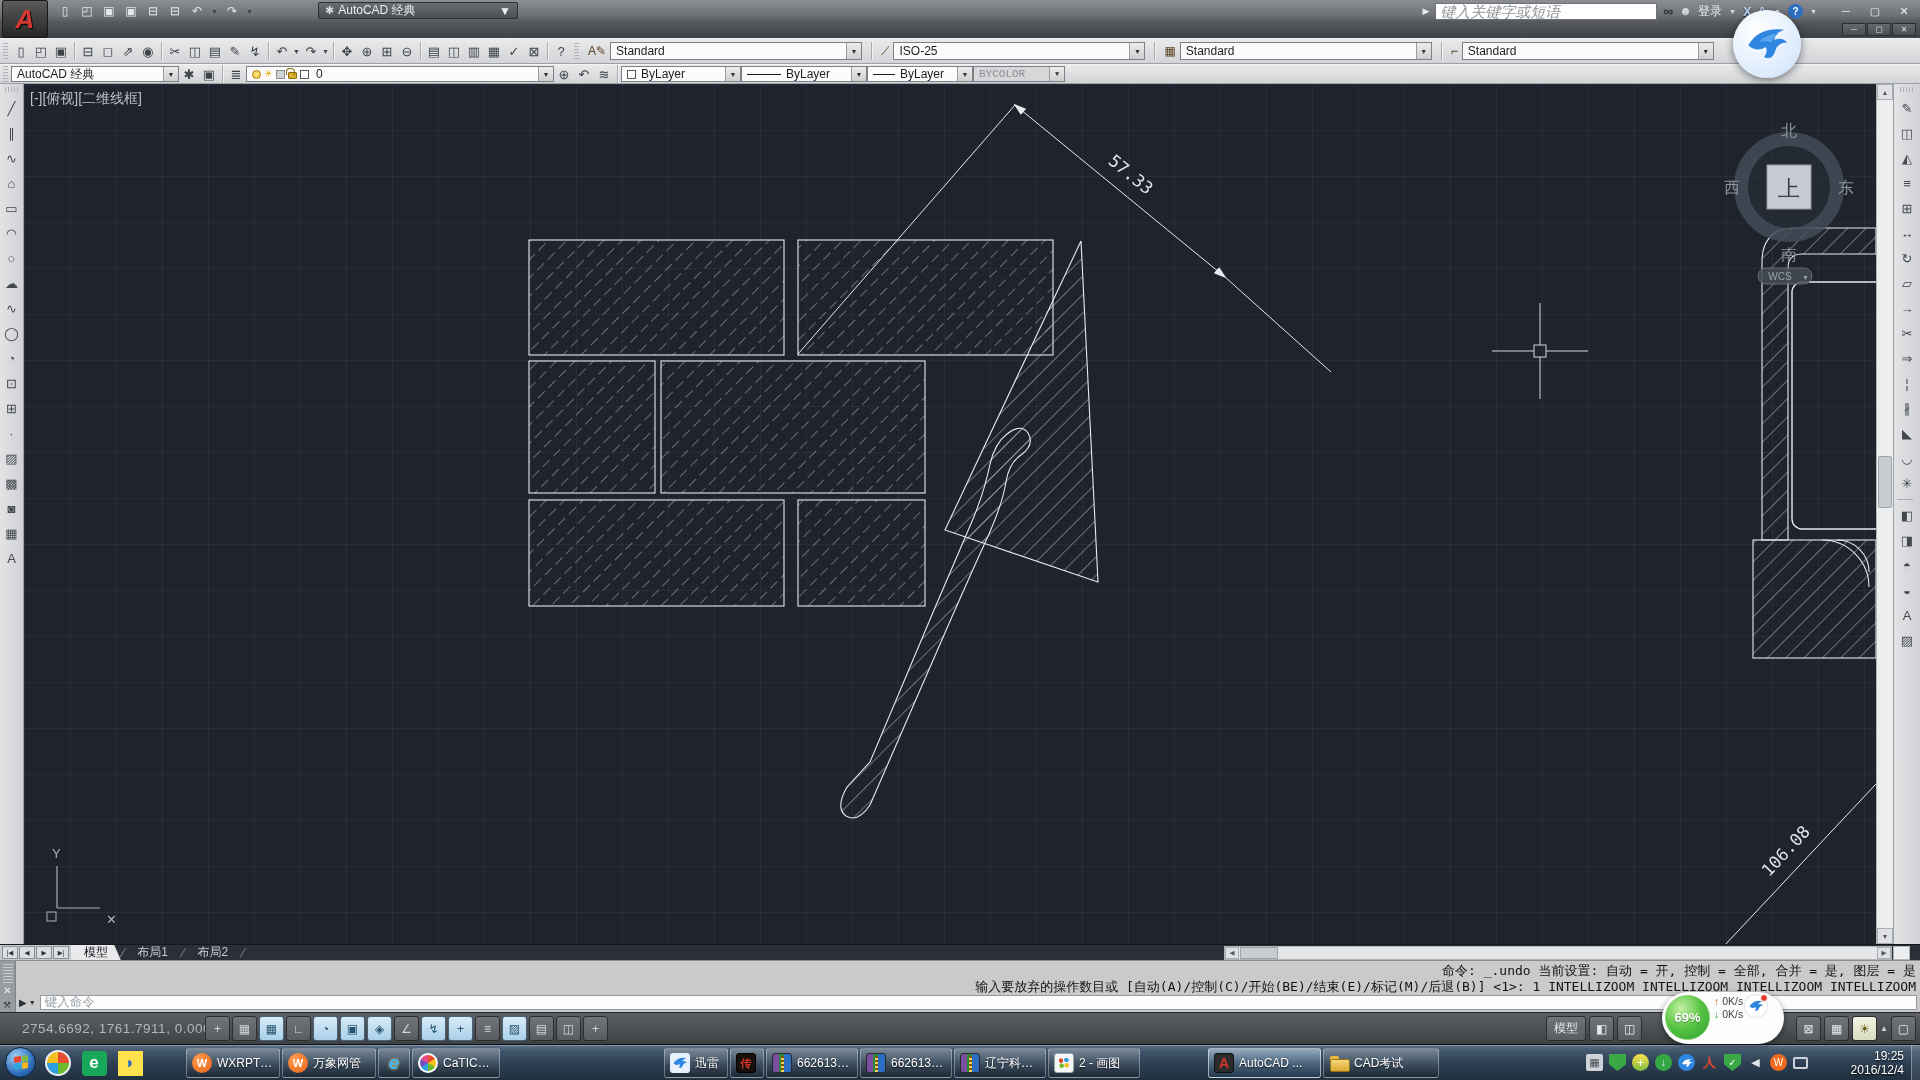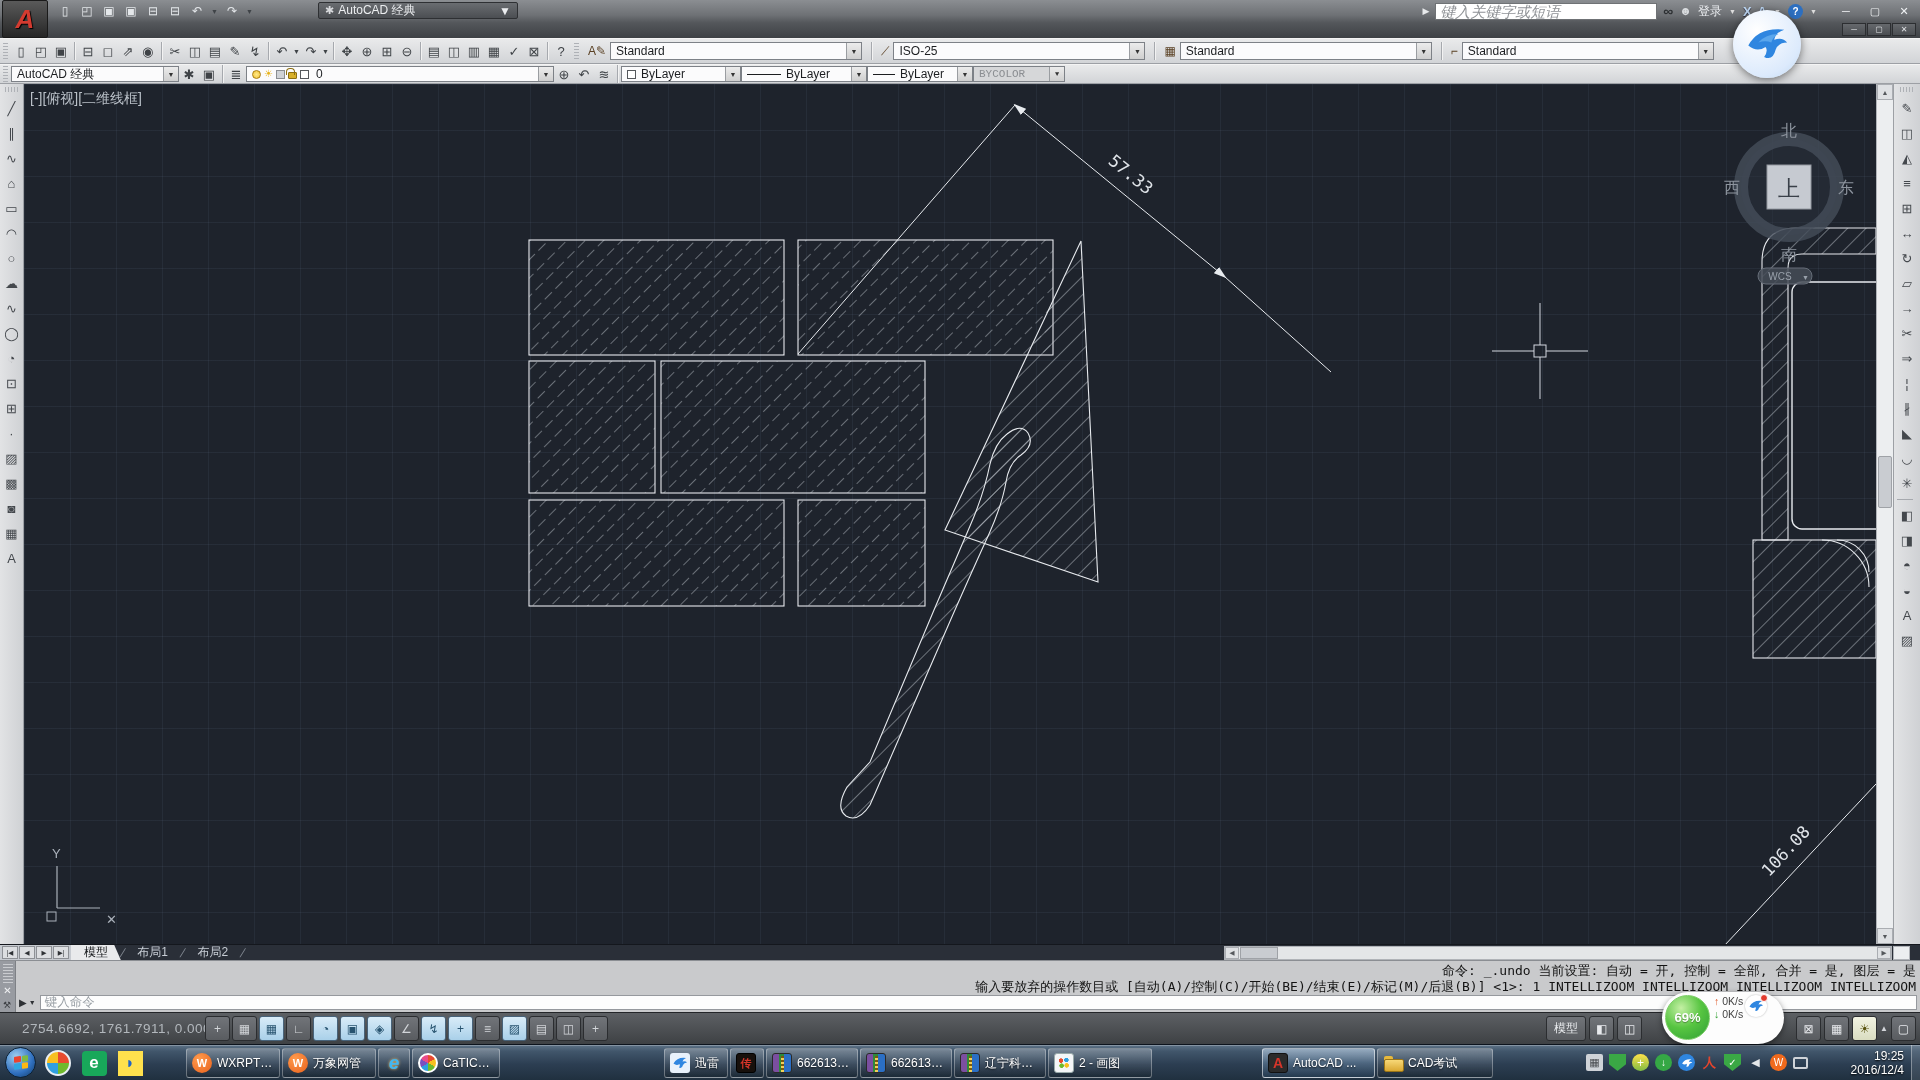--- a/index.html
+++ b/index.html
@@ -659,21 +659,21 @@
         <span class="tlabel">662613e2...</span>
       </div>
       <div class="task" style="width: 92px;">
         <div class="ti ti-winrar"></div>
         <span class="tlabel">662613e2...</span>
       </div>
       <div class="task" style="width: 92px;">
         <div class="ti ti-winrar"></div>
         <span class="tlabel">辽宁科技大...</span>
       </div>
-      <div class="task" style="width: 104px; margin-right: 110px;">
+      <div class="task" style="width: 92px; margin-right: 68px;">
         <div class="ti ti-paint"></div>
         <span class="tlabel">2 - 画图</span>
       </div>
       <div class="task active" style="width: 113px;">
         <div class="ti ti-autocad">A</div>
         <span class="tlabel">AutoCAD ...</span>
       </div>
       <div class="task" style="width: 116px;">
         <div class="ti ti-folder"></div>
         <span class="tlabel">CAD考试</span>

